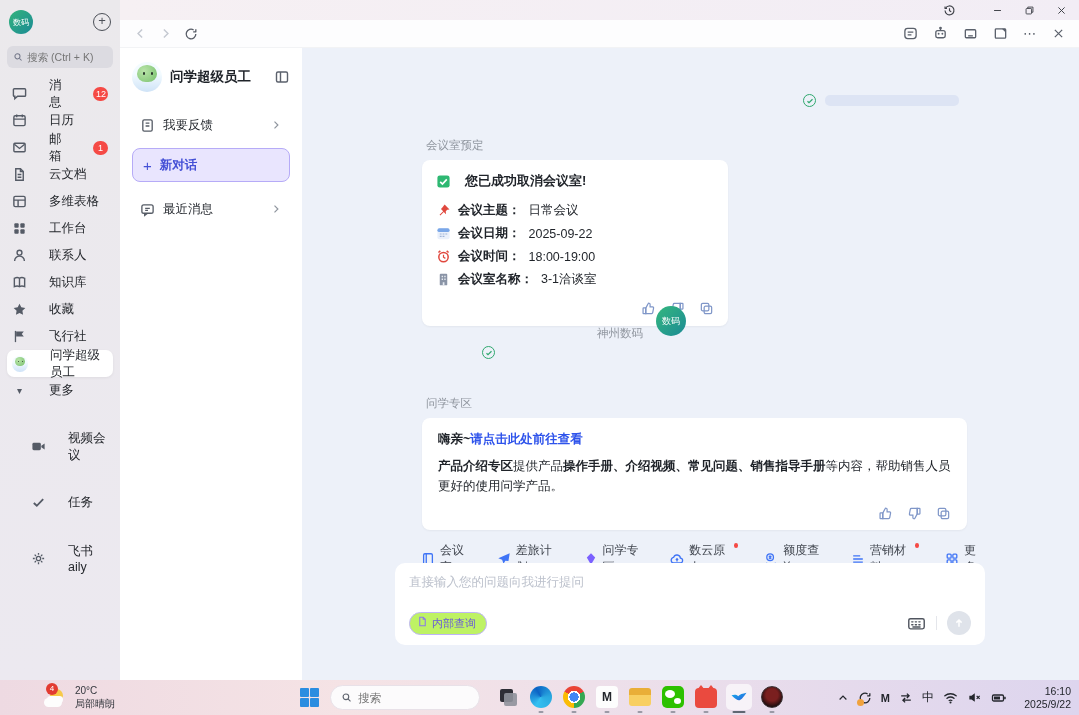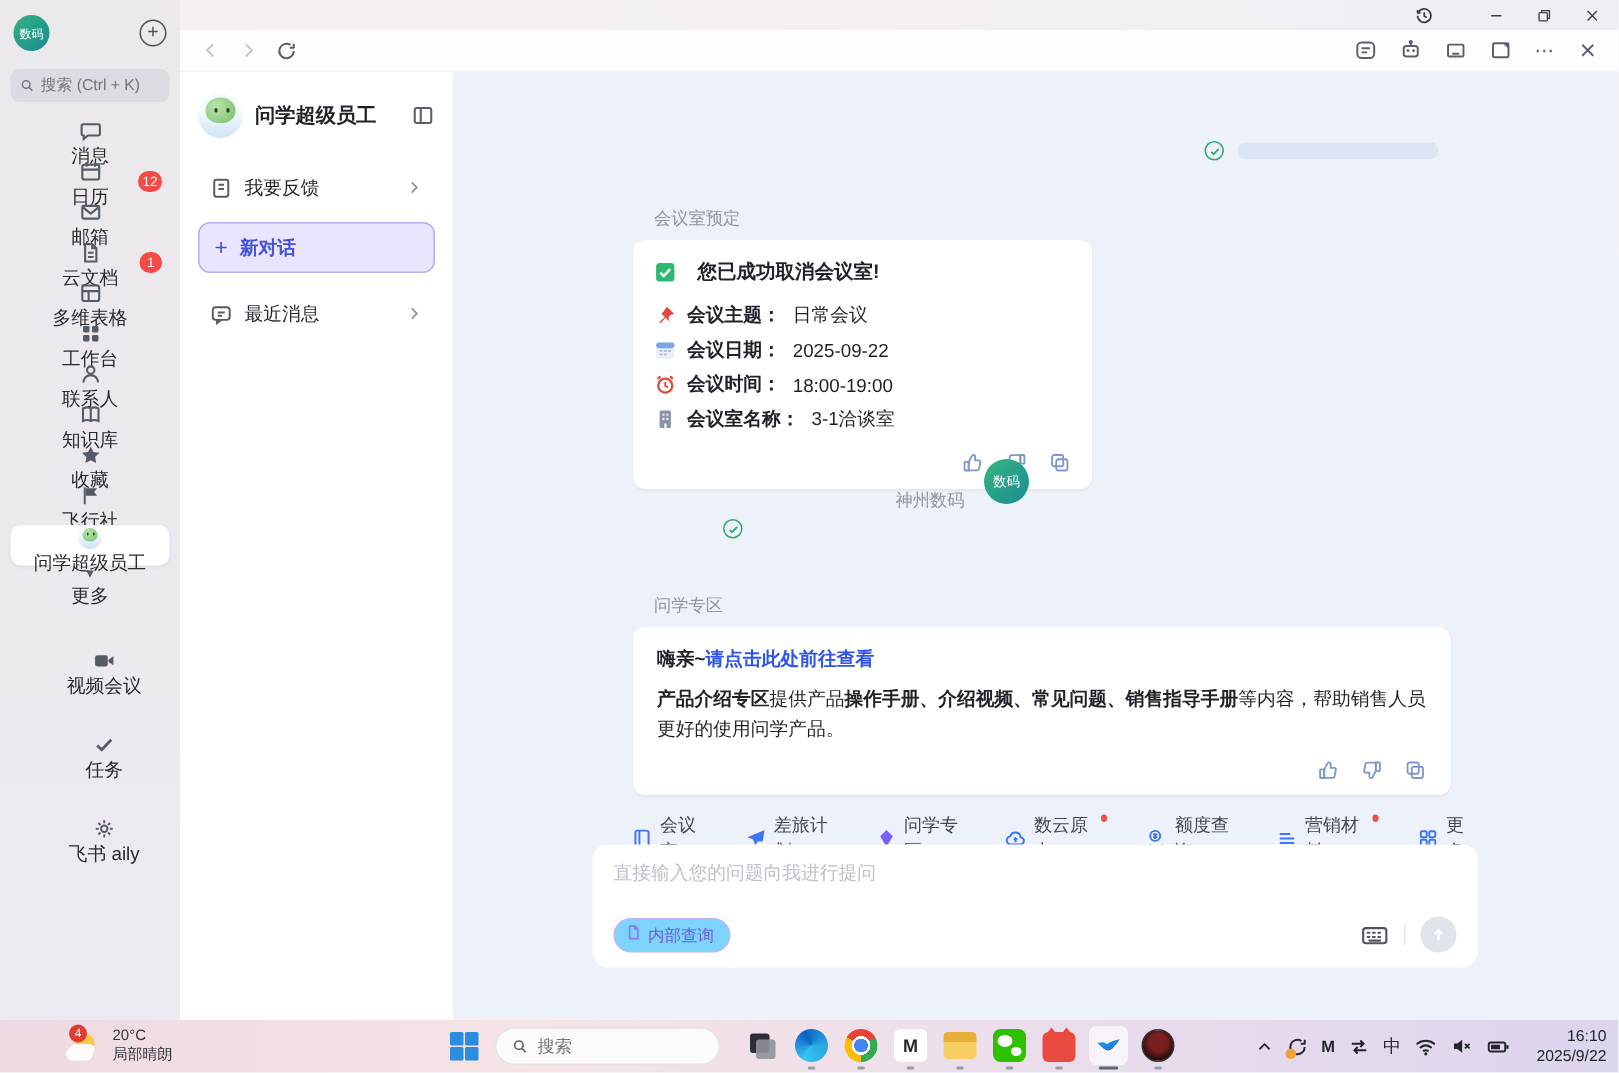--- a/index.html
+++ b/index.html
@@ -7,21 +7,21 @@
   .screen{position:relative;width:1079px;height:715px;overflow:hidden;background:#eae8ee;}
   .ic{display:block;}
 
   
   .rail{position:absolute;left:0;top:0;width:120px;bottom:35px;background:linear-gradient(180deg,#ebe9ec,#ece9f0);padding:10px 7px 0;}
   .rail-top{display:flex;justify-content:space-between;align-items:center;margin:0 2px 12px;}
   .avatar-sm{width:24px;height:24px;border-radius:50%;background:linear-gradient(135deg,#33b37c,#1b8b95);color:#fff;font-size:8px;display:flex;align-items:center;justify-content:center;}
   .plus-btn{width:18px;height:18px;border-radius:50%;border:1.5px solid #4c5058;color:#4c5058;font-size:13px;line-height:14px;text-align:center;}
   .rail-search{display:flex;align-items:center;gap:4px;background:#dcdbe1;border-radius:6px;height:22px;padding:0 6px;margin-bottom:12px;color:#74788a;}
   .rail-search input{border:0;background:transparent;width:100%;font-size:10.5px;color:#74788a;outline:none;font-family:inherit;}
-  .rail-item{display:flex;align-items:center;gap:1px;height:27px;padding:0 5px;border-radius:7px;font-size:12.5px;color:#26292e;position:relative;cursor:default;flex-direction:column;}
+  .rail-item{display:flex;align-items:center;gap:22px;height:27px;padding:0 5px;border-radius:7px;font-size:12.5px;color:#26292e;position:relative;cursor:default;}
   .rail-item .ric{width:15px;height:15px;color:#555b66;flex:none;}
   .rail-item.active{background:#fff;box-shadow:0 1px 3px rgba(0,0,0,.06);}
   .rail-item .badge{margin-left:auto;background:#f54a45;color:#fff;font-size:9px;min-width:15px;height:14px;line-height:14px;text-align:center;border-radius:8px;padding:0 3px;}
   .rail-item.sub{padding-left:24px;margin-top:29px;}
   .caret{color:#555b66;font-size:10px;width:15px;text-align:center;}
 
   
   .mascot{position:relative;border-radius:50%;background:linear-gradient(180deg,#f3fbff 40%,#cfe3f7);overflow:hidden;flex:none;}
   .mascot::before{content:"";position:absolute;left:18%;top:10%;width:64%;height:58%;border-radius:50% 50% 46% 46%;background:radial-gradient(circle at 35% 35%,#b9e4a9,#77c06c);}
   .mascot::after{content:"";position:absolute;left:36%;top:34%;width:9%;height:9%;border-radius:50%;background:#2c3a2e;box-shadow:5px 0 0 0 #2c3a2e;}
@@ -60,21 +60,21 @@
   .chatarea{flex:1;background:#edf1f9;position:relative;}
   .sender{font-size:11.5px;color:#8f959e;}
   .readmark{width:13px;height:13px;border:1.2px solid #2fa86e;border-radius:50%;color:#2fa86e;display:flex;align-items:center;justify-content:center;flex:none;}
 
   .skel{position:absolute;left:501px;top:46px;display:flex;align-items:center;gap:9px;}
   .skel-bar{width:134px;height:11px;border-radius:5px;background:#dde4f4;}
 
   .msg{position:absolute;}
   .msg .avatar-slot{position:absolute;left:0;top:0;}
   .msg .mcontent{margin-left:34px;}
-  .msg .sender{margin-left:14px;}
+  .msg .sender{margin-left:4px;}
 
   .card{background:#fff;border-radius:8px;box-shadow:0 1px 2px rgba(31,35,41,.05);}
   .meet-card{width:306px;padding:12px 14px 10px;margin-top:7px;}
   .meet-title{display:flex;align-items:center;gap:7px;font-size:13px;font-weight:bold;color:#1f2329;margin-bottom:9px;}
   .meet-row{display:flex;align-items:center;font-size:12.5px;color:#1f2329;height:23px;}
   .meet-row .lb{font-weight:bold;margin-right:8px;}
   .eic{width:15px;height:15px;flex:none;margin-right:7px;}
   .actions{display:flex;justify-content:flex-end;gap:14px;margin-top:10px;color:#7f96c8;}
 
   .msg-user{left:0;right:0;top:258px;height:110px;}
@@ -92,21 +92,21 @@
   .chips{position:absolute;left:110px;right:86px;top:489px;display:flex;justify-content:center;gap:8px;}
   .chip{display:flex;align-items:center;gap:5px;padding:5px 9px;font-size:12px;color:#41464f;position:relative;}
   .chip .cic{width:14px;height:14px;color:#3f74f6;flex:none;}
   .chip .cic.purple{color:#7b61ff;}
   .reddot{width:5px;height:5px;border-radius:50%;background:#f54a45;align-self:flex-start;margin:1px 0 0 -2px;}
 
   .composer{position:absolute;left:93px;right:94px;top:515px;height:82px;background:#fff;border-radius:10px;padding:11px 14px;}
   .composer textarea{width:100%;height:30px;border:0;outline:none;resize:none;font-size:12.5px;font-family:inherit;color:#1f2329;background:transparent;}
   .composer textarea::placeholder{color:#bcc1cc;}
   .comp-bottom{position:absolute;left:14px;right:14px;bottom:10px;display:flex;align-items:center;}
-  .mode-chip{display:flex;align-items:flex-start;gap:4px;border:1px solid #beb4f8;background:#7dd3fc;border-radius:13px;padding:3px 10px 3px 7px;font-size:11px;color:#6a5bd8;}
+  .mode-chip{display:flex;align-items:flex-start;gap:4px;border:1px solid #beb4f8;background:#bef264;border-radius:13px;padding:3px 10px 3px 7px;font-size:11px;color:#6a5bd8;}
   .mode-chip .ic{color:#8a7ce6;}
   .comp-right{margin-left:auto;display:flex;align-items:center;gap:10px;}
   .kb{color:#50555f;}
   .vline{width:1px;height:14px;background:#e4e6eb;}
   .send{width:24px;height:24px;border-radius:50%;background:#dfe3ea;display:flex;align-items:center;justify-content:center;color:#fff;}
 
   
   .taskbar{position:absolute;left:0;right:0;bottom:0;height:35px;background:linear-gradient(90deg,#eedae2 0%,#f5e3e5 32%,#eee0ea 55%,#ddd5ee 100%);}
   .weather{position:absolute;left:42px;top:4px;display:flex;gap:7px;align-items:center;}
   .wicon{width:26px;height:24px;position:relative;}

